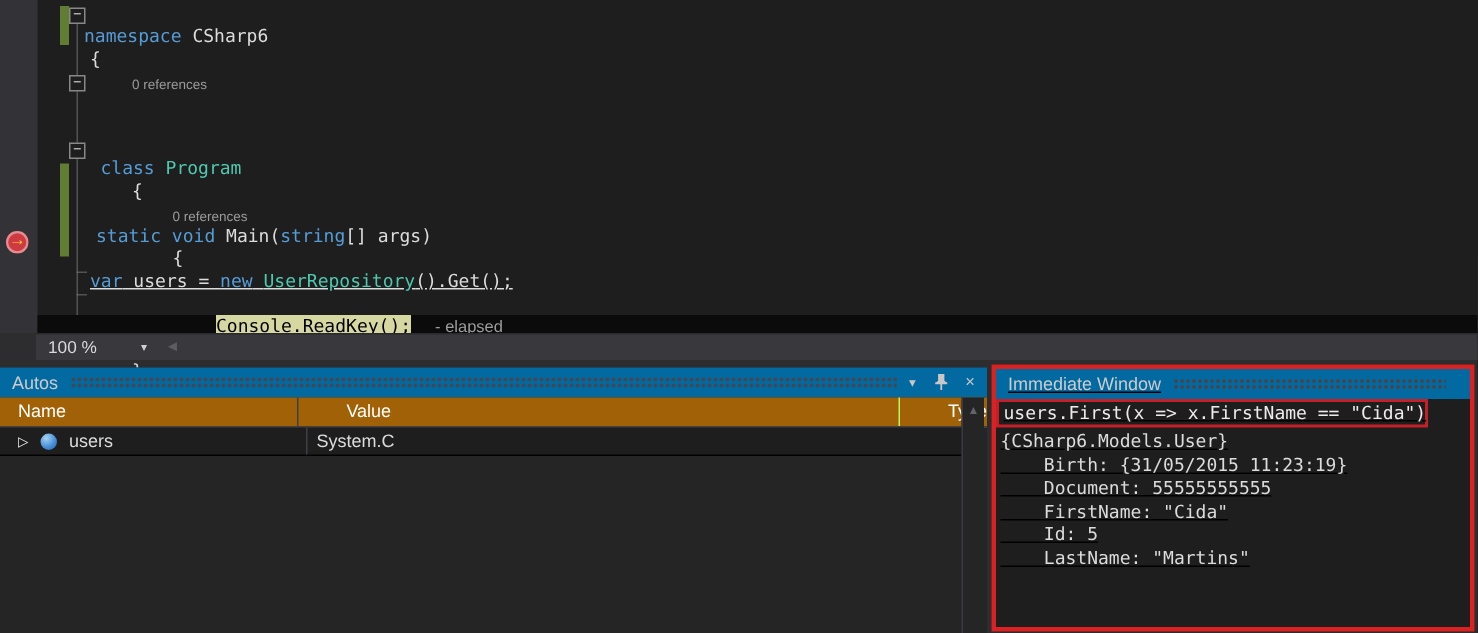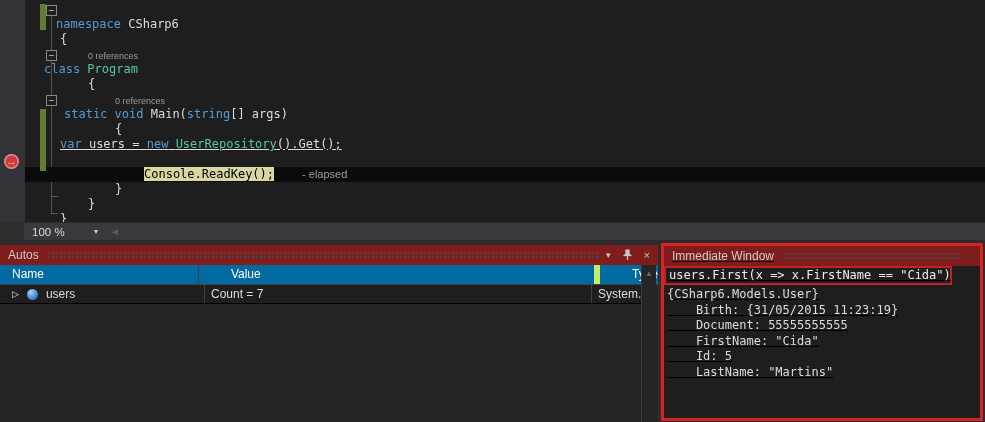--- a/index.html
+++ b/index.html
@@ -21,41 +21,41 @@
   .outline-tick{position:absolute;left:51px;width:7px;height:1px;background:#7f7f7f;opacity:.55;}
   .collapse-box{position:absolute;left:46px;width:11px;height:11px;box-sizing:border-box;
       background:#1e1e1e;border:1px solid #888;color:#cfcfcf;font-size:9px;line-height:8px;
       text-align:center;z-index:4;font-family:"DejaVu Sans Mono",monospace;}
   #code-lines{position:absolute;left:0;top:17px;width:100%;font-family:"DejaVu Sans Mono",monospace;font-size:12px;}
   .cline{height:15px;line-height:15px;white-space:pre;color:#dcdcdc;}
   .cline.lens{font-family:"Liberation Sans",sans-serif;font-size:9px;color:#9a9a9a;line-height:18px;height:15px;}
   .tok-kw{color:#569cd6}.tok-type{color:#4ec9b0}.tok-plain{color:#dcdcdc}
   .cline.current{background:#0b0b0b;margin-left:25px;}
   .yellow{background:#d7d7a2;color:#000;}
-  .tip{color:#9d9d9d;font-family:"Liberation Sans",sans-serif;font-size:11px;padding-left:28px;text-align:center;}
+  .tip{color:#9d9d9d;font-family:"Liberation Sans",sans-serif;font-size:11px;padding-left:16px;text-align:center;}
   
   .hscroll-row{position:absolute;left:0;top:222px;width:100%;height:18px;background:#38383d;
       border-top:1px solid #2a2a2e;box-sizing:border-box;display:flex;align-items:center;margin-left:24px;}
   .zoom-ctrl{width:66px;padding-left:8px;color:#dadada;font-size:11.5px;display:flex;
       justify-content:space-between;align-items:center;cursor:default;}
   .zoom-caret{font-size:8px;color:#d0d0d0;}
   .hscroll-arrow{color:#5c5c62;font-size:10px;margin-left:12px;}
   
-  .panel-title{height:20px;background:#7f1d1d;display:flex;align-items:center;
+  .panel-title{height:20px;background:#0369a1;display:flex;align-items:center;
       padding:0 8px;color:#cccccc;font-size:12px;}
   .title-texture{flex:1;height:8px;margin:0 8px;
       background:radial-gradient(circle,#45454b 1px,transparent 1.3px) 0 0/4px 4px;}
   .title-icons{display:flex;gap:11px;color:#c8c8c8;font-size:11px;align-items:center;}
   .title-icons .caret{font-size:9px;}
   
   .autos{position:absolute;left:0;top:245px;width:658px;height:177px;background:#252526;}
-  .grid-header{height:19px;background:#0369a1;border-bottom:1px solid #3f3f46;display:flex;
+  .grid-header{height:19px;background:#a16207;border-bottom:1px solid #3f3f46;display:flex;
       color:#ffffff;font-size:12px;align-items:center;gap:26px;}
   .gh-name{width:205px;padding-left:12px;box-sizing:border-box;border-right:1px solid #3f3f46;height:100%;line-height:19px;}
-  .gh-value{width:387px;padding-left:6px;box-sizing:border-box;border-right:6px solid #bef264;height:100%;line-height:19px;}
+  .gh-value{width:387px;padding-left:6px;box-sizing:border-box;border-right:1px solid #bef264;height:100%;line-height:19px;}
   .gh-type{flex:1;padding-left:6px;height:100%;line-height:19px;}
   #autos-rows{width:642px;}
   .grid-row{height:18px;background:#1e1e1e;display:flex;color:#dcdcdc;font-size:12px;
       border-bottom:1px solid #000;align-items:center;}
   .gr-name{width:205px;display:flex;align-items:center;padding-left:12px;box-sizing:border-box;
       border-right:1px solid #3f3f46;height:100%;}
   .expand-tri{color:#e8e8e8;font-size:9px;margin-right:8px;}
   .obj-icon{width:11px;height:11px;border-radius:50%;margin-right:8px;
       background:radial-gradient(circle at 35% 28%,#a6d4f5,#4a8fd6 55%,#1f5fae);}
   .gr-value{width:387px;padding-left:6px;border-right:1px solid #3f3f46;height:100%;
@@ -85,21 +85,21 @@
   <div class="changebar cb1"></div>
   <div class="changebar cb2"></div>
   <div class="outline-vline"></div>
   <div class="outline-tick" style="top:181px"></div>
   <div class="outline-tick" style="top:196px"></div>
   <div class="outline-tick" style="top:213px"></div>
   <div id="code-lines">
       <div class="cline" style="padding-left: 56px;"><span class="tok-kw">namespace </span><span class="tok-plain">CSharp6</span></div>
       <div class="cline" style="padding-left: 60px;"><span class="tok-plain">{</span></div>
       <div class="cline lens" style="padding-left: 88px;">0 references</div>
-      <div class="cline" style="padding-left: 44px;"><span class="tok-kw">class </span><span class="tok-type">Program</span></div>
+      <div class="cline" style="padding-left: 67px; margin-top: 43px;"><span class="tok-kw">class </span><span class="tok-type">Program</span></div>
       <div class="cline" style="padding-left: 88px;"><span class="tok-plain">{</span></div>
       <div class="cline lens" style="padding-left: 115px;">0 references</div>
       <div class="cline" style="padding-left: 64px;"><span class="tok-kw">static </span><span class="tok-kw">void </span><span class="tok-plain">Main(</span><span class="tok-kw">string</span><span class="tok-plain">[] args)</span></div>
       <div class="cline" style="padding-left: 115px;"><span class="tok-plain">{</span></div>
       <div class="cline" style="padding-left: 60px; text-decoration: underline;"><span class="tok-kw">var</span><span class="tok-plain"> users = </span><span class="tok-kw">new</span><span class="tok-plain"> </span><span class="tok-type">UserRepository</span><span class="tok-plain">().Get();</span></div>
       <div class="cline"></div>
       <div class="cline current" style="padding-left: 119px;"><span class="yellow">Console.ReadKey();</span><span class="tip">- elapsed</span></div>
       <div class="cline" style="padding-left: 115px;"><span class="tok-plain">}</span></div>
       <div class="cline" style="padding-left: 88px;"><span class="tok-plain">}</span></div>
       <div class="cline" style="padding-left: 60px;"><span class="tok-plain">}</span></div>
@@ -138,21 +138,20 @@
     <div class="gh-value">Value</div>
     <div class="gh-type">Type</div>
   </div>
   <div id="autos-rows">
       <div class="grid-row">
         <div class="gr-name">
           <span class="expand-tri">▷</span>
           <span class="obj-icon"></span>
           <span>users</span>
         </div>
-        <div class="gr-value">Count = 7</div>
         <div class="gr-type">System.C</div>
       </div>
     </div>
   <div class="autos-scroll">
     <span class="up">▲</span>
   </div>
 </section>
 
 <section class="immediate">
   <div class="panel-title">

